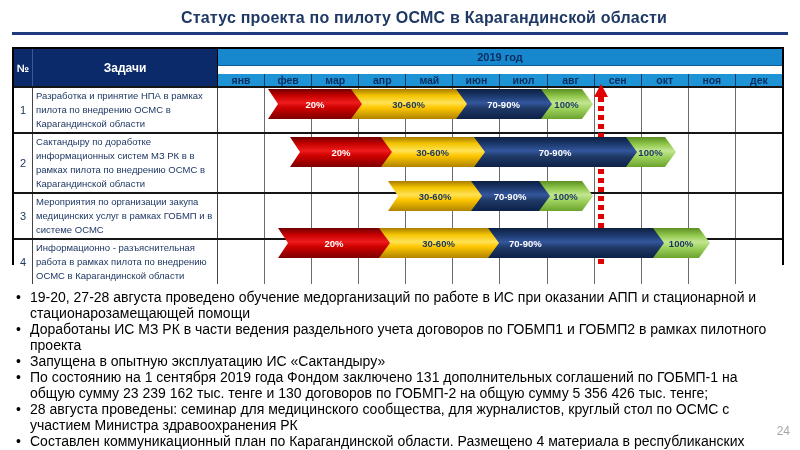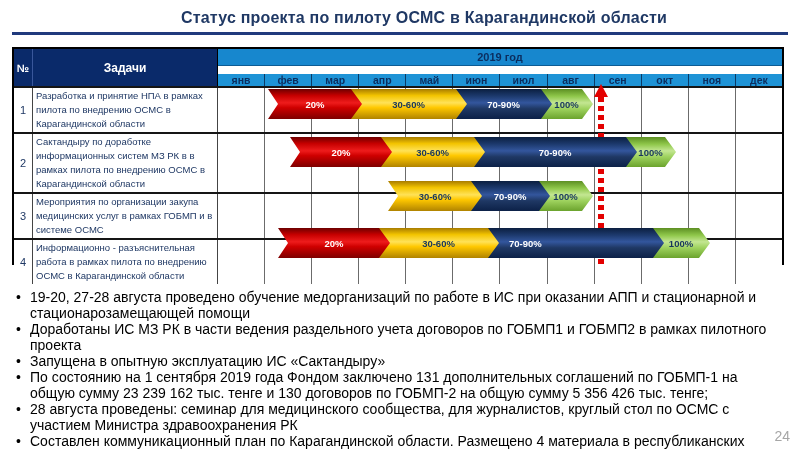--- a/index.html
+++ b/index.html
@@ -50,21 +50,21 @@
                  border-left:7px solid transparent; border-right:7px solid transparent;
                  border-bottom:13px solid #E30000; }
   .marker-line { position:absolute; left:598px; top:97px; width:6px; height:167px; z-index:5;
                  background:repeating-linear-gradient(180deg,#E30000 0 5px,transparent 5px 9px); }
 
   
   .bullets { position:absolute; left:14px; top:289px; width:768px; list-style:none; }
   .bullets li { position:relative; padding-left:16px; font-size:14px; line-height:16px; color:#000; }
   .bullets li::before { content:"•"; position:absolute; left:2px; top:0; color:#000; }
 
-  .page-number { position:absolute; right:10px; bottom:6px; font-size:14px; color:#a6a6a6;text-align:right; }
+  .page-number { position:absolute; right:10px; bottom:12px; font-size:12px; color:#a6a6a6;text-align:right; }
 </style>
 </head>
 <body>
 
 <div class="slide">
 
   <div class="title">Статус проекта по пилоту ОСМС в Карагандинской области</div>
   <div class="title-rule"></div>
 
   <div class="gantt-table">

